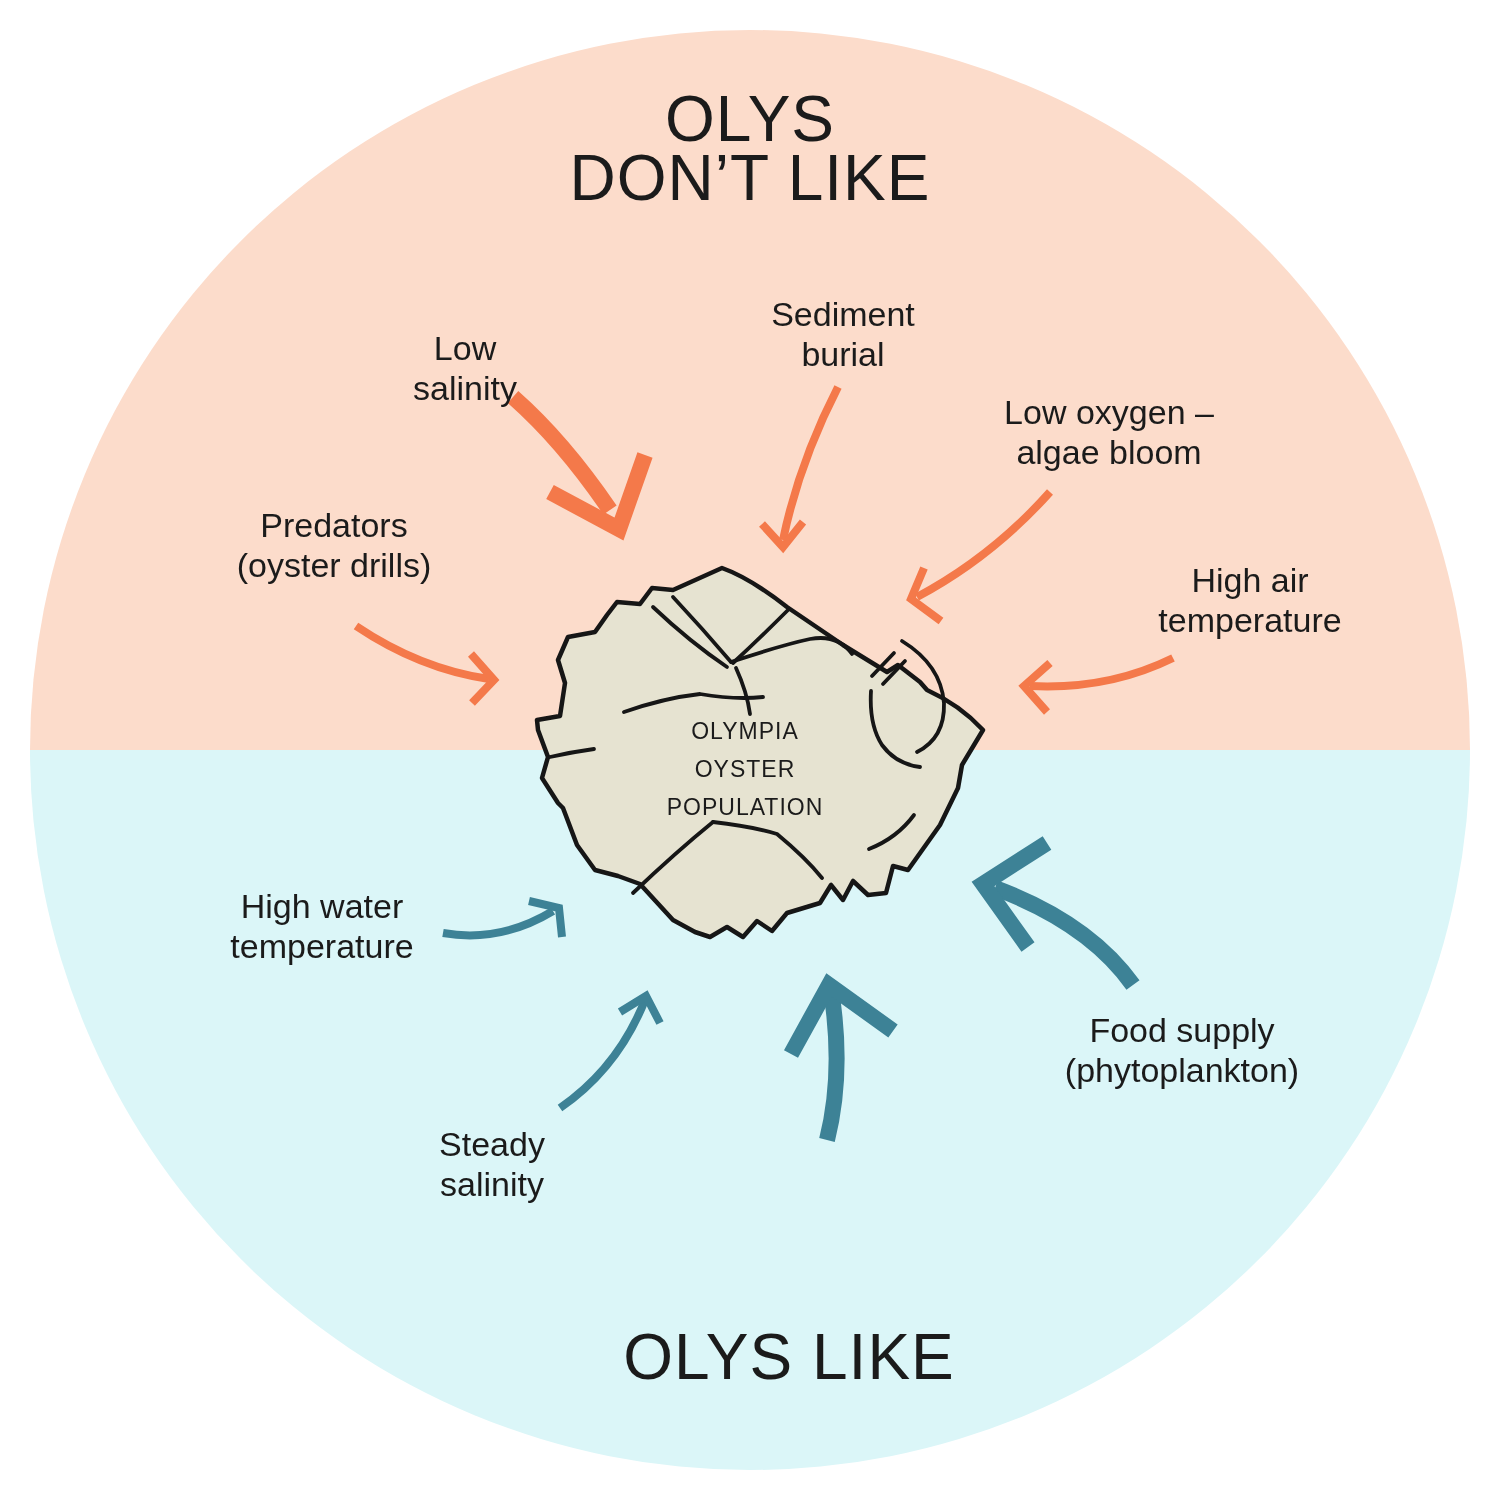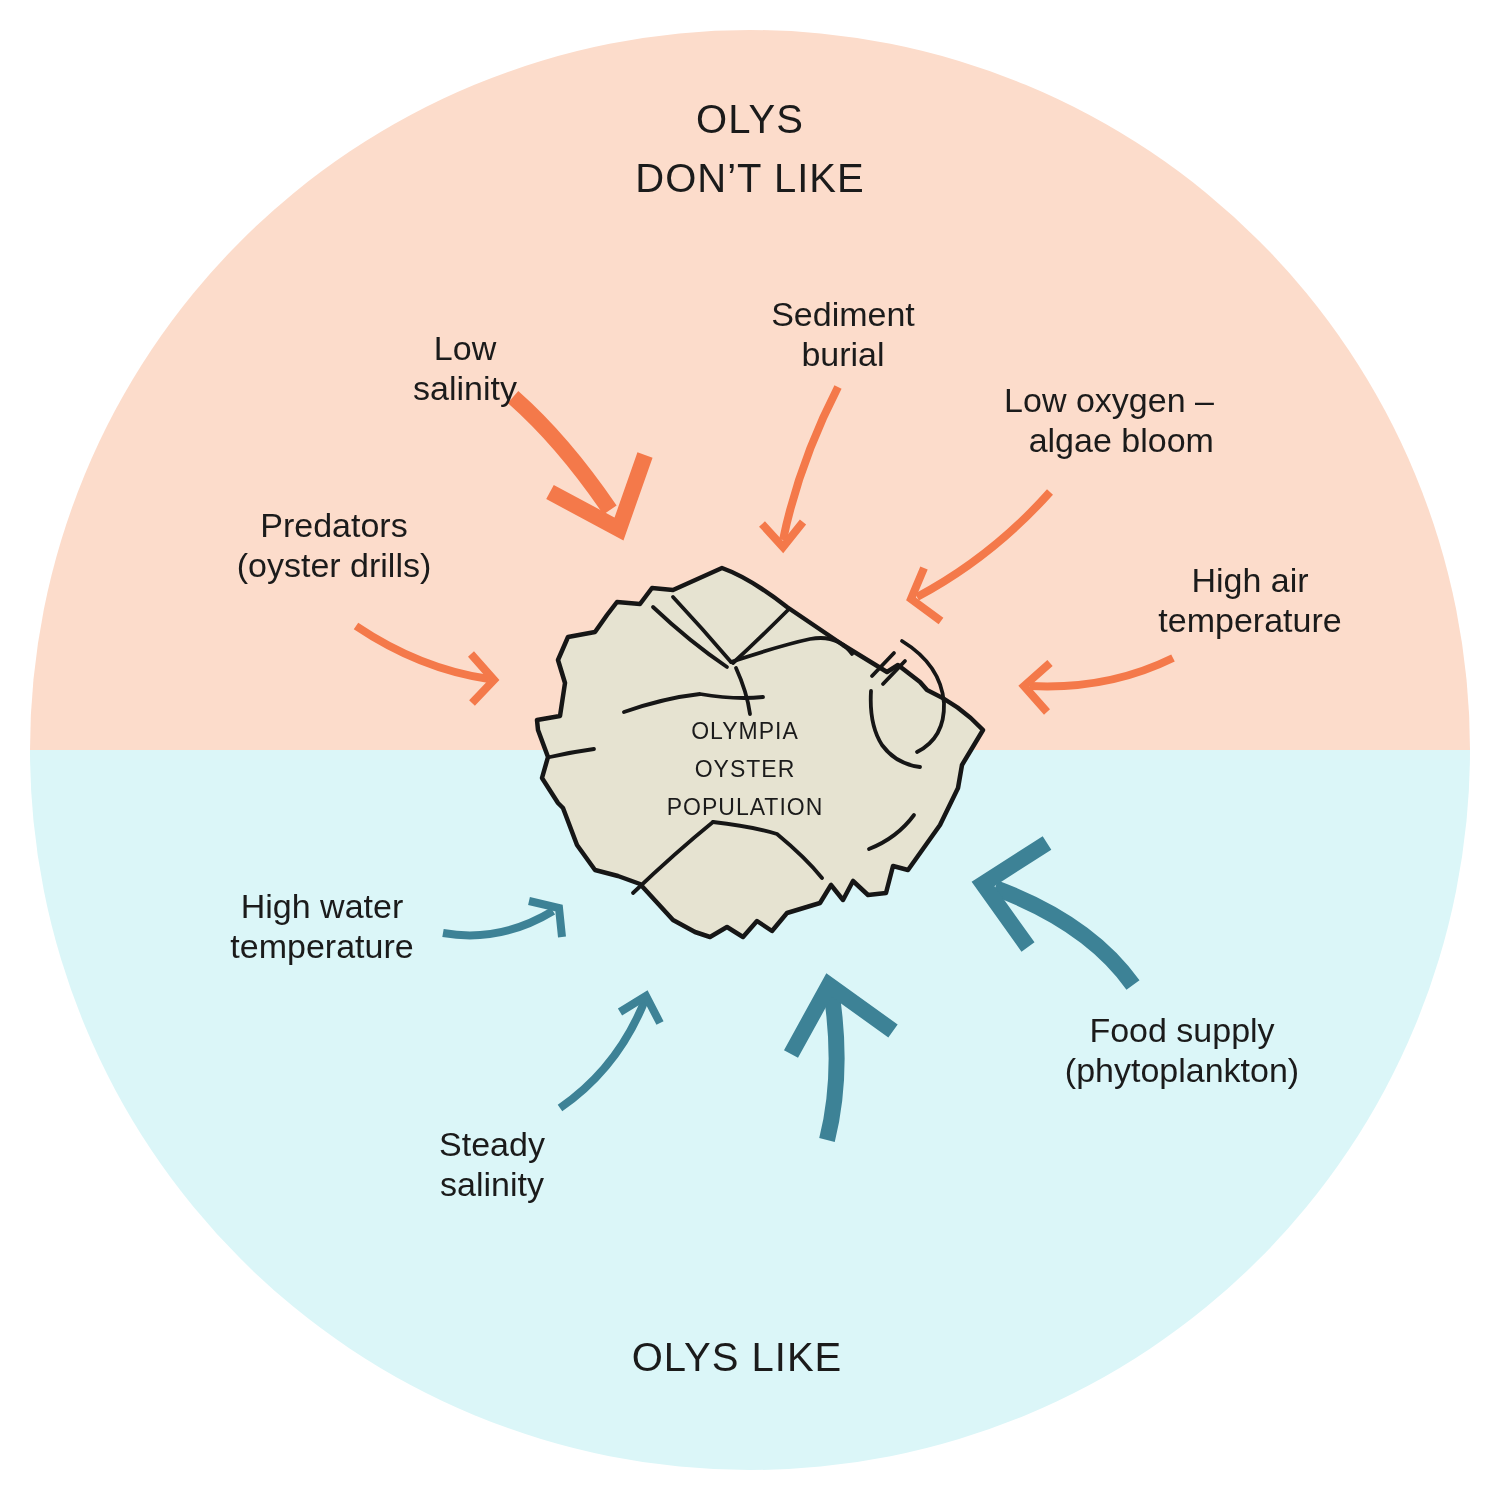--- a/index.html
+++ b/index.html
@@ -32,21 +32,21 @@
   .thick{stroke-width:16;}
 
   .txt{
     position:absolute;
     transform:translateX(-50%);
     text-align:center;
     white-space:pre-line;
     color:var(--text);
   }
   .section-title{
-    font-size:40px;
+    font-size:64px;
     line-height:59px;
     letter-spacing:1px;
   }
   .factor-label{
     font-size:34px;
     line-height:40px;
   }
   .center-label{
     font-size:23px;
     line-height:38px;
@@ -128,31 +128,31 @@
         <path class="oyster-detail" d="M883,684 L905,661"></path>
         <path class="oyster-detail" d="M869,849 Q897,838 914,815"></path>
         <path class="oyster-detail" d="M550,757 Q572,752 594,749"></path>
       </g>
     </g>
   </svg>
 
   <div class="txt section-title" style="left:750px;top:90px;">OLYS
 DON’T LIKE</div>
 
-  <div class="txt section-title" style="left:737px;top:1328px;">OLYS LIKE</div>
+  <div class="txt section-title" style="left:789px;top:1328px;">OLYS LIKE</div>
 
   <div class="txt center-label" style="left:745px;top:712px;">OLYMPIA
 OYSTER
 POPULATION</div>
 
   <div class="txt factor-label" style="left:428px;top:328px;margin-left:37px;">Low
 salinity</div>
   <div class="txt factor-label" style="left:843px;top:294px;">Sediment
 burial</div>
-  <div class="txt factor-label" style="left:1109px;top:380px;text-align:right;">Low oxygen –
+  <div class="txt factor-label" style="left:1109px;top:392px;">Low oxygen –
 algae bloom</div>
   <div class="txt factor-label" style="left:1250px;top:560px;">High air
 temperature</div>
   <div class="txt factor-label" style="left:310px;top:505px;margin-left:24px;">Predators
 (oyster drills)</div>
 
   <div class="txt factor-label" style="left:322px;top:886px;">High water
 temperature</div>
   <div class="txt factor-label" style="left:492px;top:1124px;">Steady
 salinity</div>

